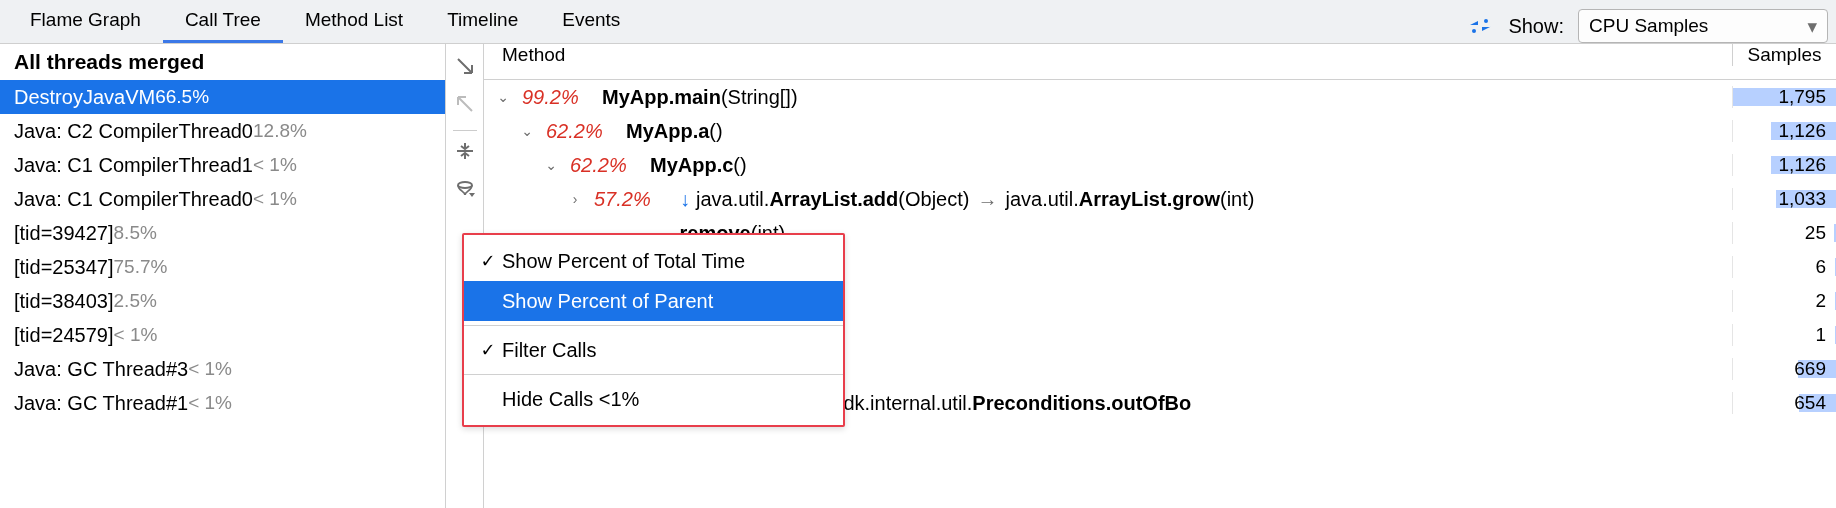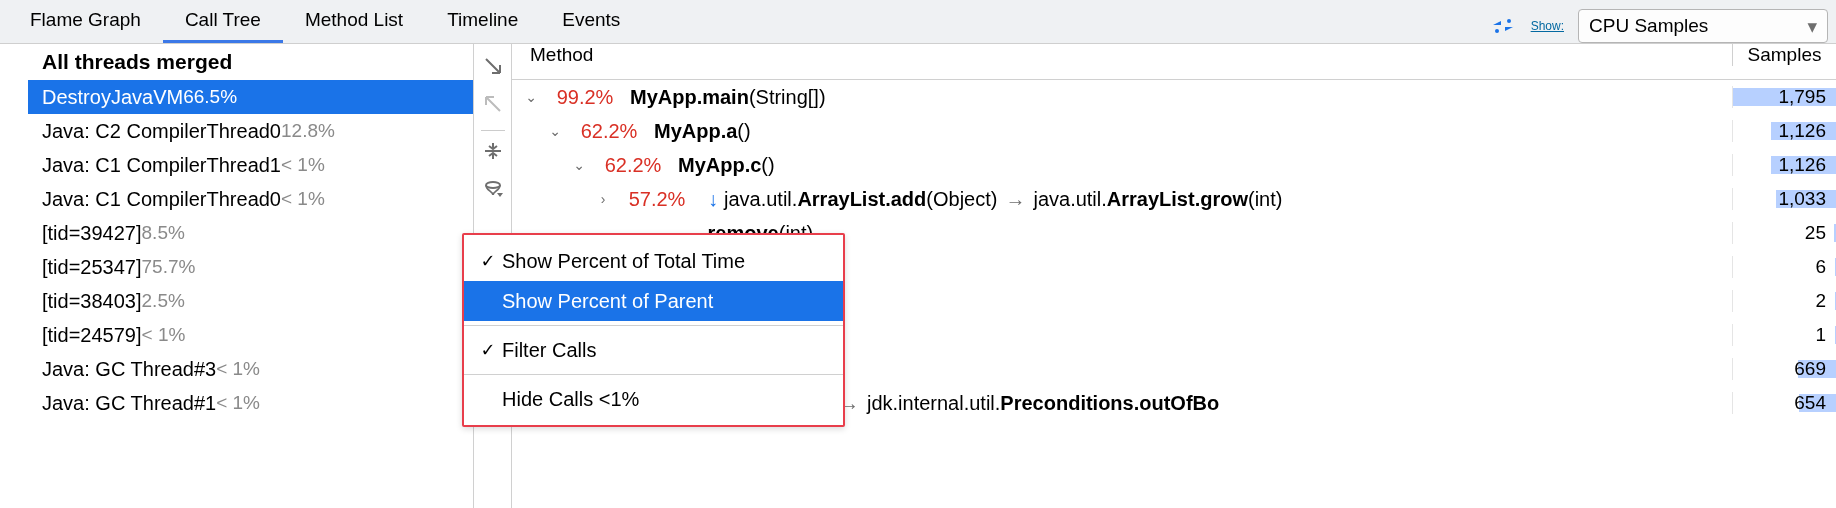--- a/index.html
+++ b/index.html
@@ -34,37 +34,37 @@
     font-size: 19px;
   }
   .tab.active { border-bottom: 3px solid #3b78e7; }
   .topbar-right {
     margin-left: auto;
     display: flex;
     align-items: center;
     gap: 14px;
   }
   .diff-icon { width: 28px; height: 24px; display:flex; align-items:center; justify-content:center; cursor:pointer; }
-  .show-label { font-size: 12px; color:#0369a1;text-decoration:underline; }
+  .show-label { font-size: 20px; color:#000000; }
   .show-select {
     width: 250px;
     height: 34px;
     border: 1px solid #b5b5b5;
     border-radius: 4px;
     background: #fdfdfd;
     display: flex;
     align-items: center;
     justify-content: space-between;
     padding: 0 10px;
     cursor: pointer;
     font-size: 19px;
   }
 
   
-  .main { display: flex; height: calc(100% - 44px); padding-left: 28px; }
+  .main { display: flex; height: calc(100% - 44px); }
 
   
   .threads {
     width: 446px;
     border-right: 1px solid #d0d0d0;
     background: #fff;
   }
   .threads-header {
     font-weight: 700;
     padding: 6px 14px;
@@ -119,21 +119,21 @@
 
   .tree-row {
     display: flex;
     align-items: center;
     height: 34px;
     font-size: 20px;
   }
   .tree-row .treecol { flex:1; display:flex; align-items:center; }
   .tree-row .indent { display:inline-block; }
   .chev { width:18px; text-align:center; color:#6e6e6e; font-size:14px; cursor:pointer; }
-  .pct-red { color:#d93025; font-weight:400; margin:0 10px; width:70px; text-align:center; }
+  .pct-red { color:#d93025; font-weight:400; margin:0 10px; width:70px; text-align:left;font-style:italic; }
   .downarrow { color:#1a73e8; margin:0 6px; }
   .method-text { color:#000; }
   .method-text b { font-weight:700; }
   .arrowto { color:#6e6e6e; margin:0 8px; }
   .samples-cell {
     width: 104px; border-left:1px solid #e5e5e5;
     text-align:right; padding-right:10px;
     font-size:19px;
     position:relative;
   }

